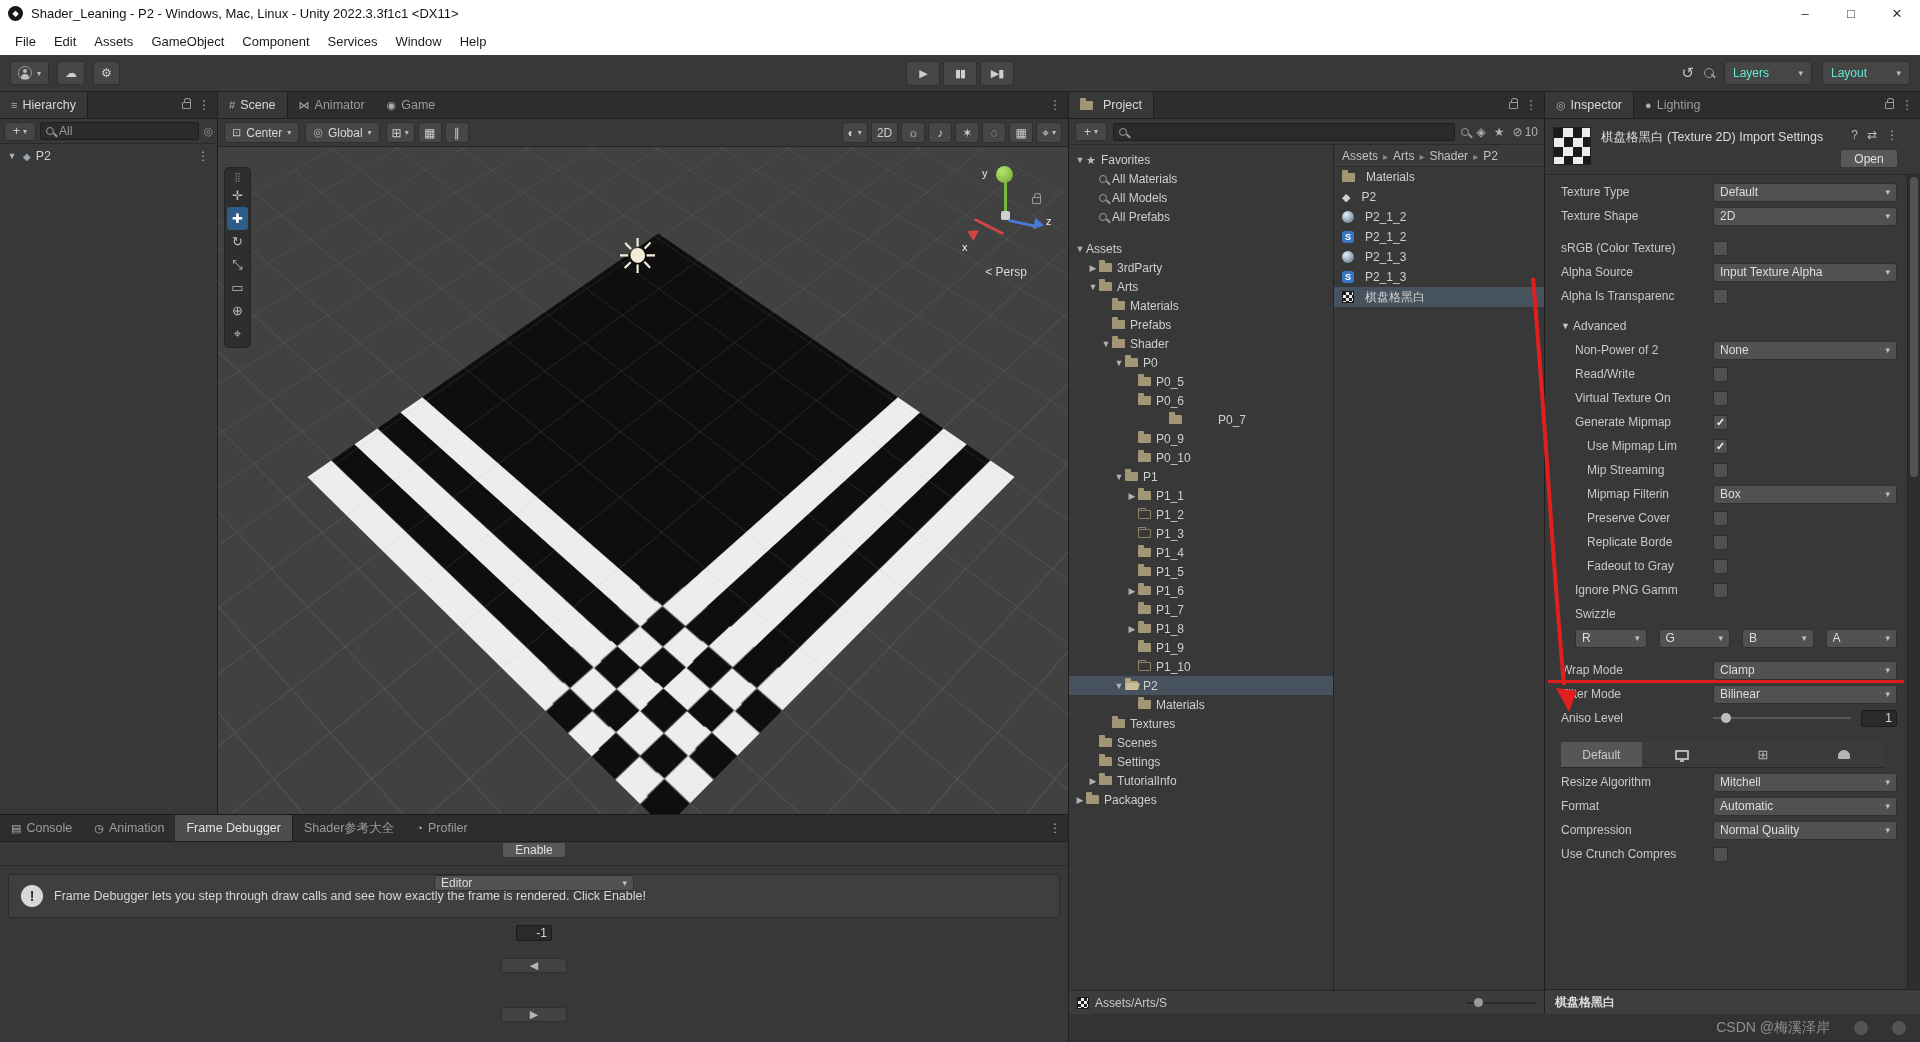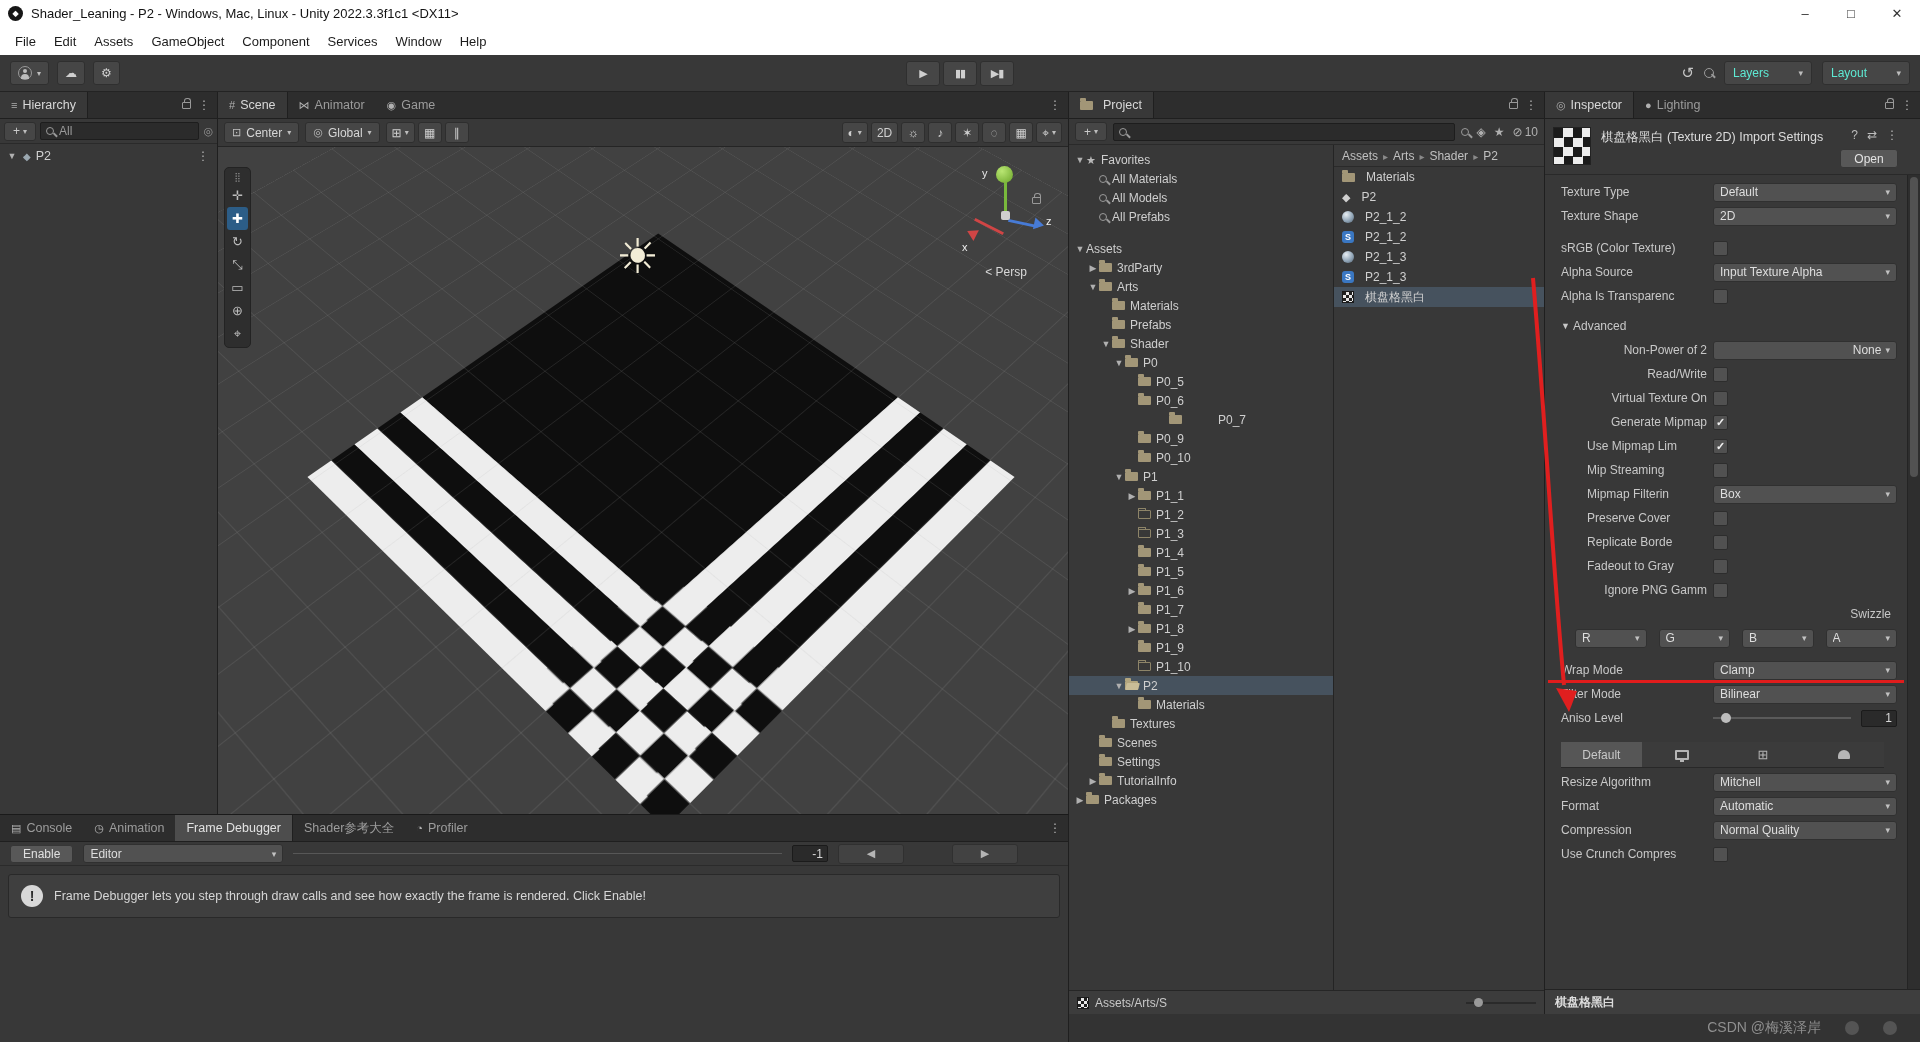--- a/index.html
+++ b/index.html
@@ -129,21 +129,21 @@
   .axis-cone-z { position:absolute; left:74px; top:54px; width:0; height:0; border:6px solid transparent;
                  border-left:10px solid #477bd6; transform:rotate(12deg); }
   .axis-label-z { position:absolute; left:86px; top:50px; color:#efefef; font-size:11px; }
   .gizlock { position:absolute; left:814px; top:50px; }
   .persplabel { position:absolute; left:742px; top:118px; width:92px; text-align:center; color:#d8d8d8; font-size:12px; }
 
   
   .consolep { position:absolute; left:0; top:722px; width:1069px; bottom:0; background:#383838;
               border-top:1px solid #1a1a1a; border-right:1px solid #1f1f1f; }
   .consolep .ptab.active { background:#4d4d4d; color:#e2e2e2; }
-  .ctoolbar { height:24px; border-bottom:1px solid #2b2b2b; display:flex; align-items:center; gap:10px; padding:0 10px; }
+  .ctoolbar { height:24px; border-bottom:1px solid #2b2b2b; display:flex; align-items:center; gap:17px; padding:0 10px;flex-direction:column; }
   .btn { height:18px; background:#585858; border:1px solid #363636; border-radius:3px; color:#e0e0e0;
          display:flex; align-items:center; justify-content:center; padding:0 12px; font-size:12px; }
   .editordd { width:200px; }
   .track { flex:1; height:1px; background:#575757; }
   .numbox { width:36px; height:17px; background:#2a2a2a; border:1px solid #1b1b1b; border-radius:2px;
             display:flex; align-items:center; justify-content:flex-end; padding:0 4px; color:#d8d8d8; }
   .navbtn { width:66px; height:20px; background:#424242; border:1px solid #303030; border-radius:3px;
             color:#b5b5b5; display:flex; align-items:center; justify-content:center; font-size:11px; }
   .navgap { width:28px; }
   .cendgap { width:30px; }
@@ -206,21 +206,21 @@
             background:repeating-conic-gradient(#ececec 0 25%,#1b1b1b 0 50%); background-size:19px 19px; }
   .ititle { position:absolute; left:56px; top:10px; right:66px; font-size:12.5px; color:#dcdcdc;
             white-space:nowrap; overflow:hidden; }
   .iheadicons { position:absolute; right:22px; top:9px; display:flex; gap:9px; color:#bdbdbd; font-size:12px; }
   .openbtn { position:absolute; right:22px; top:30px; width:58px; height:19px; background:#585858;
              border:1px solid #363636; border-radius:3px; color:#e3e3e3; font-size:12px;
              display:flex; align-items:center; justify-content:center; }
   .ibody { flex:1; position:relative; overflow:hidden; }
   .irows { position:absolute; left:0; top:0; right:13px; bottom:0; padding-top:5px; }
   .irow { height:24px; display:flex; align-items:center; padding:0 10px 0 16px; position:relative; }
-  .irow.ind1 { padding-left:30px;text-align:right; }
+  .irow.ind1 { padding-left:30px; }
   .irow.ind2 { padding-left:42px; }
   .ilabel { flex:1; font-size:12px; color:#c8c8c8; white-space:nowrap; overflow:hidden; padding-right:6px; }
   .foldarrow { width:12px; color:#c8c8c8; font-size:9px; flex:none; }
   .ctrl { width:184px; display:flex; align-items:center; }
   .ctrl .dd { flex:1; }
   .spacer6 { height:6px; } .spacer8 { height:8px; }
   .swrow { height:24px; display:flex; gap:12px; padding:0 10px 0 30px; align-items:center; }
   .swrow .dd { flex:1; }
   .redbar { position:absolute; left:3px; right:3px; bottom:-1px; height:3px; background:#e11c1c; z-index:5; }
   .sltrack { flex:1; height:2px; background:#5a5a5a; position:relative; margin-right:10px; }
@@ -232,21 +232,21 @@
   .pmon::after { content:''; position:absolute; left:3px; bottom:-4px; width:4px; height:2px; background:#b5b5b5; }
   .pgridic::before { content:"⊞"; color:#b5b5b5; font-size:13px; }
   .probot { width:12px; height:9px; background:#b5b5b5; border-radius:6px 6px 1px 1px; }
   .vscroll { position:absolute; right:0; top:0; width:13px; bottom:0; background:#2e2e2e; border-left:1px solid #242424; }
   .vthumb { position:absolute; left:2px; right:2px; top:2px; height:300px; background:#525252; border-radius:4px; }
   .ifoot { height:25px; background:#3e3e3e; border-top:1px solid #232323; display:flex; align-items:center;
            padding:0 10px; color:#ddd; font-size:12px; font-weight:bold; flex:none; }
 
   
   .strip { position:absolute; left:1069px; top:922px; right:0; bottom:0; background:#333333;
-           display:flex; align-items:center; justify-content:flex-end; gap:24px; padding-right:23px; }
+           display:flex; align-items:center; justify-content:flex-end; gap:24px; padding-right:14px; }
   .wmtext { color:#8f8f8f; font-size:14px; }
   .wmdot { width:14px; height:14px; border-radius:50%; background:#6f6f6f; opacity:.55; }
 
   .anno { position:absolute; inset:0; width:1920px; height:1042px; pointer-events:none; z-index:90; }
 </style>
 </head>
 <body>
 
 <div class="app">
 

